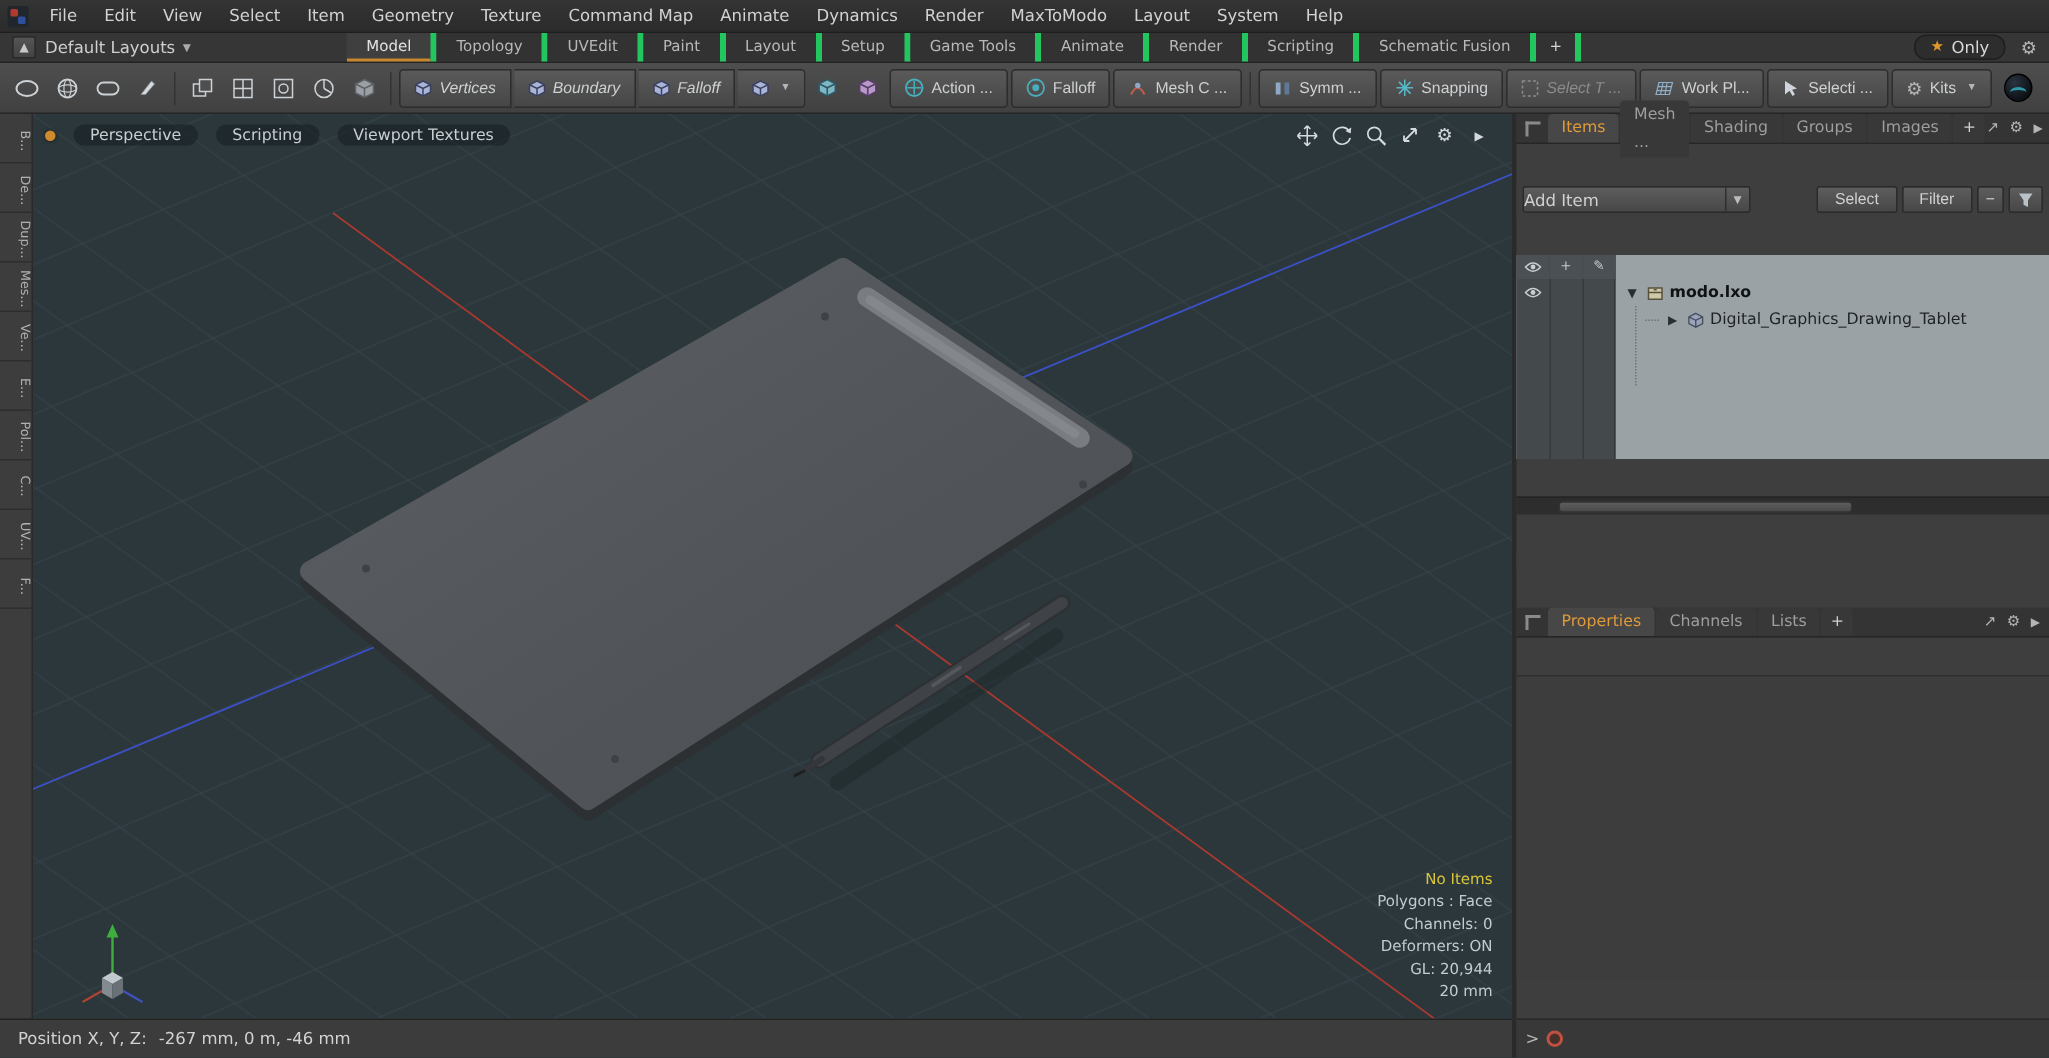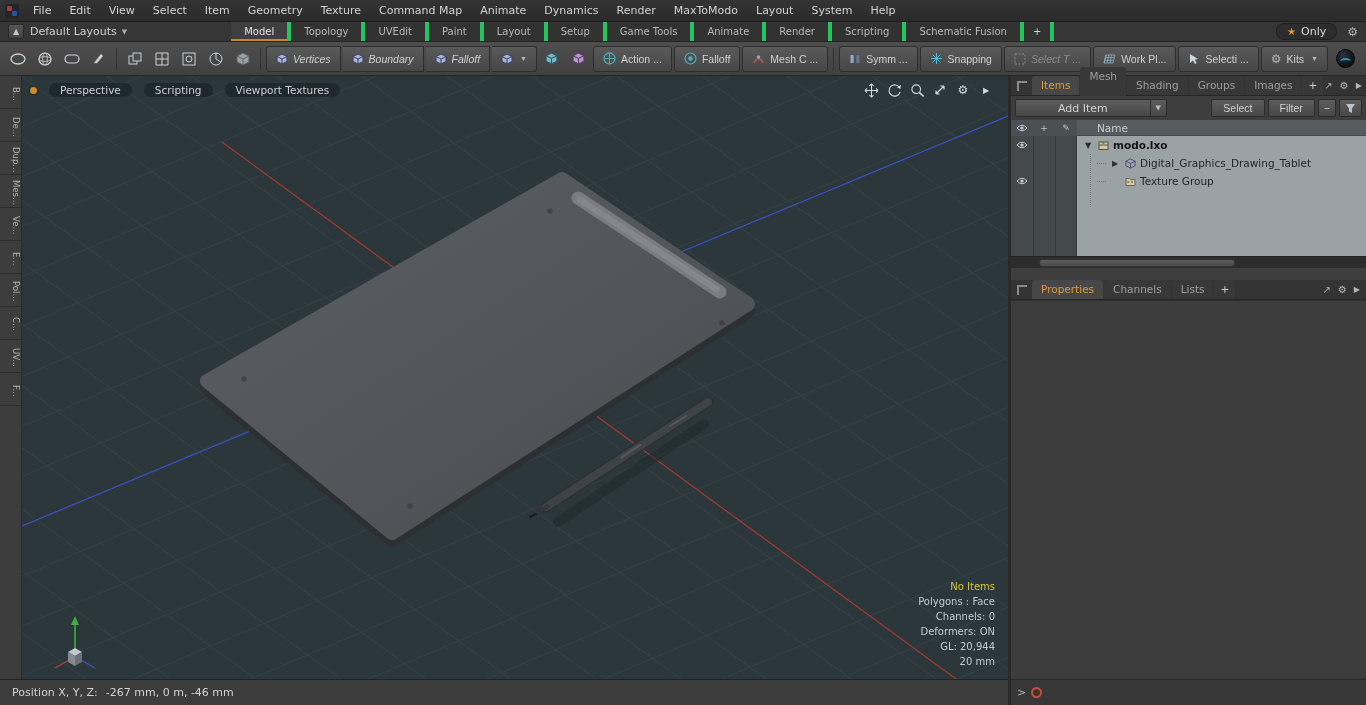--- a/index.html
+++ b/index.html
@@ -59,31 +59,31 @@
   .vp-tab { background:rgba(22,30,33,.55); border-radius:8px; padding:1px 11px; font-size:10.5px; color:#c9cfd2; }
   .vp-controls { position:absolute; top:6px; right:14px; display:flex; align-items:center; gap:7px; color:#d2d8dc; }
   .vpc { width:16px; height:16px; display:flex; align-items:center; justify-content:center; }
   .vp-stats { position:absolute; right:13px; bottom:10px; text-align:right; font-size:10px; line-height:15px; color:#c2cbd0; }
   .stat-warn { color:#d8c73c; }
 
   
   #statusbar { height:26px; background:#3c3c3c; border-top:1px solid #222; display:flex; align-items:center; gap:8px; padding-left:12px; color:#d2d2d2; }
 
   
-  #right-panel { width:358px; background:#3e3e3e; border-left:3px solid #2a2a2a; display:flex; flex-direction:column; }
+  #right-panel { width:358px; background:#3e3e3e; border-left:3px solid #2a2a2a; display:flex; flex-direction:column;gap:25px; }
   .panel-tabs { height:20px; background:#343434; border-bottom:1px solid #262626; display:flex; align-items:center; padding:0 4px; gap:1px; }
   .corner { width:10px; height:10px; border-left:2px solid #8a8a8a; border-top:2px solid #8a8a8a; margin:0 4px 0 2px; flex:none; }
   .ptab { padding:0 9px; line-height:19px; font-size:10.5px; color:#9e9e9e; background:#383838; border-radius:3px 3px 0 0; }
   .ptab.active { background:#474747; color:#e09a3c; }
   .ptab.plus { padding:0 6px; color:#cfcfcf; }
   .pt-icons { margin-left:auto; display:flex; align-items:center; gap:7px; color:#b5b5b5; padding-right:2px; }
   .pt-icons span { font-size:10px; }
   .panel-toolrow { height:24px; display:flex; align-items:center; padding:2px 4px; gap:3px; background:#3e3e3e; }
   .add-item { width:152px; height:18px; background:linear-gradient(#5d5d5d,#474747); border:1px solid #2b2b2b; border-radius:2px; display:flex; align-items:center; color:#d0d0d0; }
-  .add-item .lbl { flex:1; text-align:center; }
+  .add-item .lbl { flex:1; }
   .add-item .dd { font-size:7px; padding:0 5px; border-left:1px solid #2f2f2f; line-height:16px; color:#bbb; }
   .pbtn { height:18px; padding:0 11px; background:linear-gradient(#5d5d5d,#474747); border:1px solid #2b2b2b; border-radius:2px; color:#d0d0d0; font-size:10.5px; display:flex; align-items:center; justify-content:center; }
   .pbtn.sm { padding:0 5px; }
   .mlauto { margin-left:auto; }
 
   
   #tree { height:136px; background:#9ba2a6; position:relative; display:flex; flex-direction:column; }
   .tree-cols { position:absolute; left:0; top:0; bottom:0; width:66px; background:#44494c; border-right:1px solid #33383a; }
   .tree-cols::before, .tree-cols::after { content:""; position:absolute; top:0; bottom:0; width:1px; background:#353a3c; }
   .tree-cols::before { left:22px; } .tree-cols::after { left:44px; }
@@ -491,21 +491,20 @@
 
       <div class="tree-header">
         <span class="hc">
           <svg width="12" height="8" viewBox="0 0 12 8">
               <path d="M1 4 Q6 -1.5 11 4 Q6 9.5 1 4 Z" fill="none" stroke="#c9ced2"></path>
               <circle cx="6" cy="4" r="1.6" fill="#c9ced2"></circle>
             </svg>
         </span>
         <span class="hc">+</span>
         <span class="hc">✎</span>
-        <span class="hname">Name</span>
       </div>
 
       <div class="trow">
         <span class="ceye">
           <svg width="12" height="8" viewBox="0 0 12 8">
               <path d="M1 4 Q6 -1.5 11 4 Q6 9.5 1 4 Z" fill="none" stroke="#c9ced2"></path>
               <circle cx="6" cy="4" r="1.6" fill="#c9ced2"></circle>
             </svg>
         </span>
         <span class="cpad"></span>
@@ -531,41 +530,20 @@
           <span class="tic">
             <svg width="11" height="11" viewBox="0 0 12 12">
                 <path d="M6 1 L11 3.5 L11 8.5 L6 11 L1 8.5 L1 3.5 Z" fill="#9aa3b8" stroke="#474e60"></path>
                 <path d="M1 3.5 L6 6 L11 3.5 M6 6 L6 11" fill="none" stroke="#474e60"></path>
               </svg>
           </span>
           <span>Digital_Graphics_Drawing_Tablet</span>
         </div>
       </div>
 
-      <div class="trow">
-        <span class="ceye">
-          <svg width="12" height="8" viewBox="0 0 12 8">
-              <path d="M1 4 Q6 -1.5 11 4 Q6 9.5 1 4 Z" fill="none" stroke="#c9ced2"></path>
-              <circle cx="6" cy="4" r="1.6" fill="#c9ced2"></circle>
-            </svg>
-        </span>
-        <span class="cpad"></span>
-        <div class="cname child">
-          <span class="stub"></span>
-          <span class="disc"></span>
-          <span class="tic">
-            <svg width="11" height="11" viewBox="0 0 11 11">
-                <path d="M1 2.5 H4.2 L5.2 3.6 H10 V9.5 H1 Z" fill="#d4cda8" stroke="#6b654c"></path>
-                <rect x="2.2" y="5" width="2" height="2" fill="#8c8568"></rect>
-                <rect x="6" y="5" width="2" height="2" fill="#8c8568"></rect>
-              </svg>
-          </span>
-          <span>Texture Group</span>
-        </div>
-      </div>
 
     </div>
 
     <div class="hscroll">
       <div class="hthumb"></div>
     </div>
 
     <div class="panel-gap"></div>
 
     <div class="panel-tabs">

